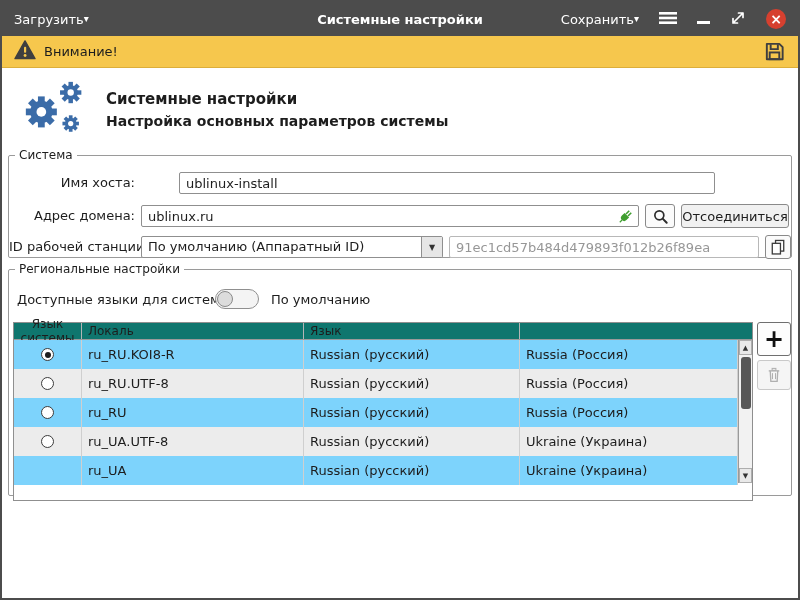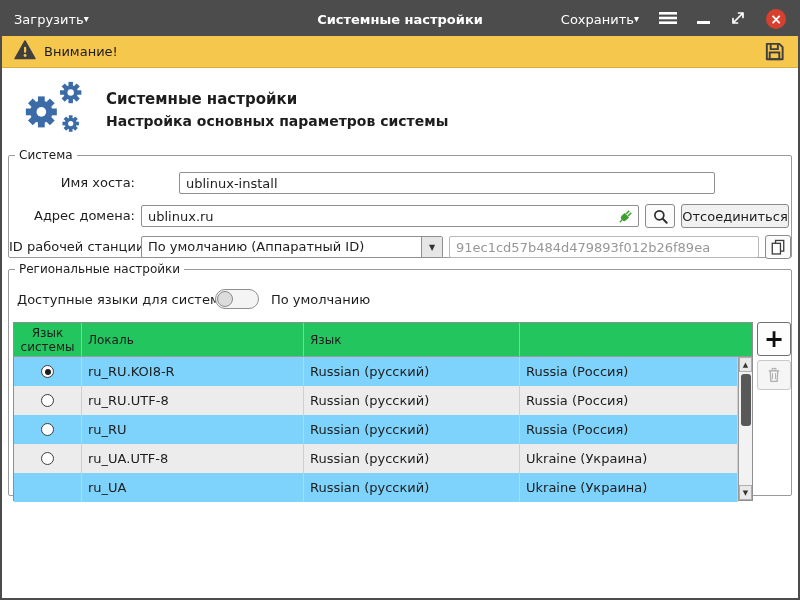--- a/index.html
+++ b/index.html
@@ -45,21 +45,21 @@
   .combo-arrow { width:21px; background:#e6e6e6; border-left:1px solid #8f8f8f; display:flex; align-items:center; justify-content:center; font-size:8px; color:#333; }
 
   
   .tog-label { position:absolute; left:8px; top:16px; }
   .toggle { position:absolute; left:206px; top:13px; width:44px; height:20px; border:1px solid #8f8f8f; border-radius:10px; background:#f4f4f4; }
   .toggle .knob { position:absolute; left:1px; top:1px; width:16px; height:16px; border-radius:50%; background:#dcdcdc; border:1px solid #8a8a8a; }
   .tog-default { position:absolute; left:262px; top:16px; }
 
   
   .ltable { position:absolute; left:4px; top:46px; width:740px; height:179px; border:1px solid #8f8f8f; background:#fff; }
-  .thead { display:flex; height:34px; background:#22c55e; border-bottom:1px solid #9a9a9a; }
+  .thead { display:flex; height:17px; background:#0f766e; border-bottom:1px solid #9a9a9a; }
   .th { font-size:12px; display:flex; align-items:center; padding:4px 6px; border-right:1px solid #b5b5b5; color:#1d1d1d; }
   .th.c0 { justify-content:center; text-align:center; padding:0 2px; }
   .th.filler { border-right:none; flex:1; }
   .c0 { width:68px; } .c1 { width:222px; } .c2 { width:216px; } .c3 { width:218px; }
   .tbody { display:flex; height:143px; }
   .rows { width:724px; }
   .trow { display:flex; height:29px; background:#7dd3fc; }
   .trow.alt { background:#ececec; }
   .tc { display:flex; align-items:center; padding:0 6px; border-right:1px solid #cfcfcf; overflow:hidden; white-space:nowrap; }
   .tc.c0 { justify-content:center; }

